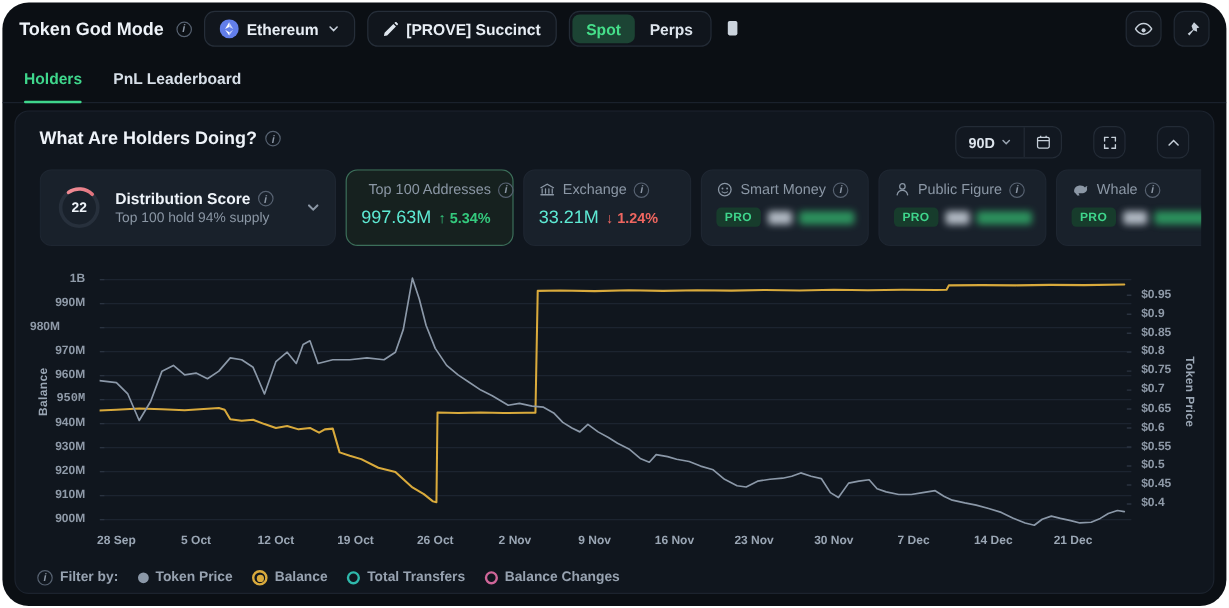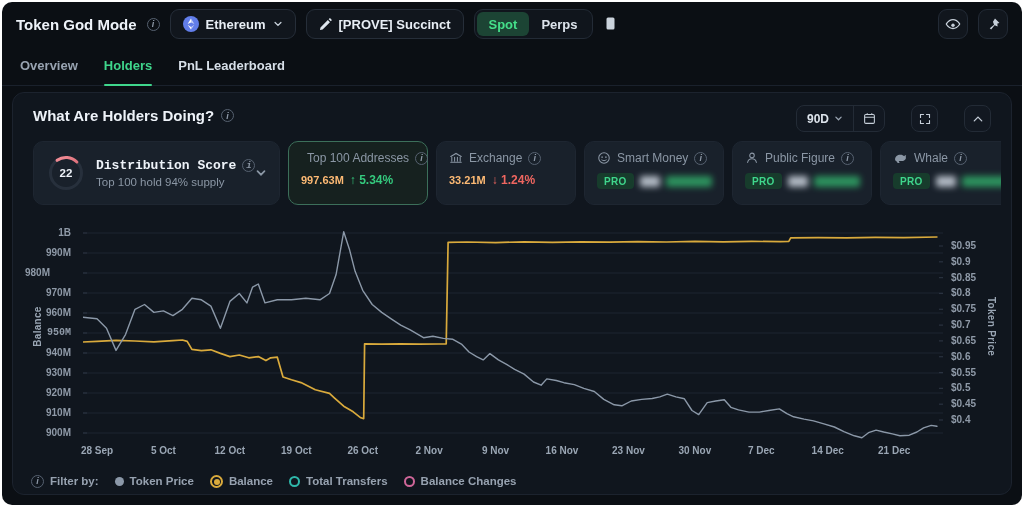--- a/index.html
+++ b/index.html
@@ -1,19 +1,19 @@
 <!DOCTYPE html>
 <html><head>
 <meta charset="utf-8">
 <style>
   html,body{margin:0;padding:0;background:#ffffff;}
   *{box-sizing:border-box;}
   body{font-family:"Liberation Sans","DejaVu Sans",sans-serif;}
   .page{position:relative;width:1024px;height:507px;background:#ffffff;overflow:hidden;}
-  .app{position:absolute;inset:2px;background:#0b0f14;border-radius:10px;overflow:hidden;color:#e8eef5;}
+  .app{position:absolute;inset:2px;background:#0b0f14;border-radius:22px;overflow:hidden;color:#e8eef5;}
 
   
   .topbar{position:absolute;top:0;left:0;right:0;height:44px;display:flex;align-items:center;padding:0 14px;gap:10px;}
   .tb-title{font-size:15px;font-weight:700;color:#eef3f9;white-space:nowrap;}
   .info-i{display:inline-flex;align-items:center;justify-content:center;width:13px;height:13px;border:1px solid #566170;border-radius:50%;color:#8d98a6;font-size:9px;font-style:italic;font-weight:700;flex:none;}
   .pill{display:inline-flex;align-items:center;gap:7px;height:30px;padding:0 12px;background:#11161d;border:1px solid #262e39;border-radius:9px;color:#e8eef5;font-size:13px;font-weight:700;cursor:pointer;white-space:nowrap;}
   .pill.chain{font-weight:600;}
   .seg{display:inline-flex;align-items:center;height:30px;background:#10151c;border:1px solid #232b36;border-radius:9px;padding:2px;}
   .seg-btn{height:24px;display:inline-flex;align-items:center;padding:0 12px;border:none;background:transparent;color:#dde4ec;font-size:13px;font-weight:700;border-radius:6px;cursor:pointer;font-family:inherit;}
   .seg-btn.active{background:#1c4434;color:#45df8a;}
@@ -38,30 +38,30 @@
   .cal-btn{display:flex;align-items:center;justify-content:center;width:30px;height:100%;cursor:pointer;}
   .sq-btn{width:27px;height:27px;display:flex;align-items:center;justify-content:center;border:1px solid #232b36;background:#121821;border-radius:8px;cursor:pointer;}
 
   
   .stats-row{position:absolute;top:48px;left:20px;right:10px;height:64px;display:flex;gap:8px;overflow:hidden;}
   .scard{flex:none;width:140px;background:#19212b;border:1px solid #1e2631;border-radius:10px;padding:9px 12px;}
   .scard.selected{border-color:#3c6f5a;background:#16211f;}
   .scard.dist{width:247px;display:flex;align-items:center;gap:10px;padding:8px 12px;cursor:pointer;}
   .scard-head{display:flex;align-items:center;gap:6px;color:#8b97a5;font-size:12px;white-space:nowrap;}
   .scard-val-row{margin-top:8px;display:flex;align-items:center;gap:6px;}
-  .big-val{font-size:11px;font-weight:700;color:#fdba74;}
+  .big-val{font-size:15px;font-weight:400;color:#5eead4;}
   .chg{font-size:12px;font-weight:600;}
   .chg.up{color:#34c97d;}
   .chg.down{color:#ef6660;}
   .pro-badge{display:inline-flex;align-items:center;height:16px;padding:0 7px;border-radius:4px;background:#173c2c;color:#3fd68c;font-size:10px;font-weight:800;letter-spacing:.3px;}
   .locked-vals{display:flex;align-items:center;gap:6px;filter:blur(3px);opacity:.9;}
   .blob-gray{width:20px;height:11px;background:#c2cad4;border-radius:2px;}
   .blob-green{width:46px;height:11px;background:#2f9e63;border-radius:2px;}
   .dist-txt{flex:1;min-width:0;}
-  .dist-title-row{display:flex;align-items:center;gap:6px;font-family:Liberation Mono, monospace;}
+  .dist-title-row{display:flex;align-items:center;gap:6px;}
   .dist-title{font-size:13px;font-weight:700;color:#eef3f9;white-space:nowrap;}
   .dist-sub{margin-top:3px;font-size:11.5px;color:#8b97a5;white-space:nowrap;}
 
   
   #chart-svg{position:absolute;left:70px;top:135px;}
   .tick{position:absolute;font-size:10px;color:#8f9aa8;pointer-events:none;line-height:11px;}
   .axis-label{position:absolute;font-size:10px;font-weight:700;color:#9aa6b4;letter-spacing:.3px;pointer-events:none;}
   .axis-label.left{left:-26px;top:228px;width:100px;text-align:center;transform:rotate(-90deg);}
   .axis-label.right{left:928px;top:228px;width:100px;text-align:center;transform:rotate(90deg);}
 
@@ -137,21 +137,20 @@
     <button class="icon-btn">
       <span>
         <svg width="15" height="15" viewBox="0 0 16 16">
               <path d="M9.6 1.6l4.8 4.8-2.3.6.3 3-3.2-1.2-3.7 4.6L4 11.9l4.6-3.7L7.4 5z" fill="#c6cfd9"></path>
             </svg>
       </span>
     </button>
   </header>
 
   <nav class="tabs">
-    <div class="tab">Overview</div>
     <div class="tab active">Holders</div>
     <div class="tab light">PnL Leaderboard</div>
   </nav>
 
   <section class="panel" id="panel">
 
     <div class="panel-title-row">
       <span class="panel-title">What Are Holders Doing?</span>
       <span class="info-i">i</span>
     </div>

